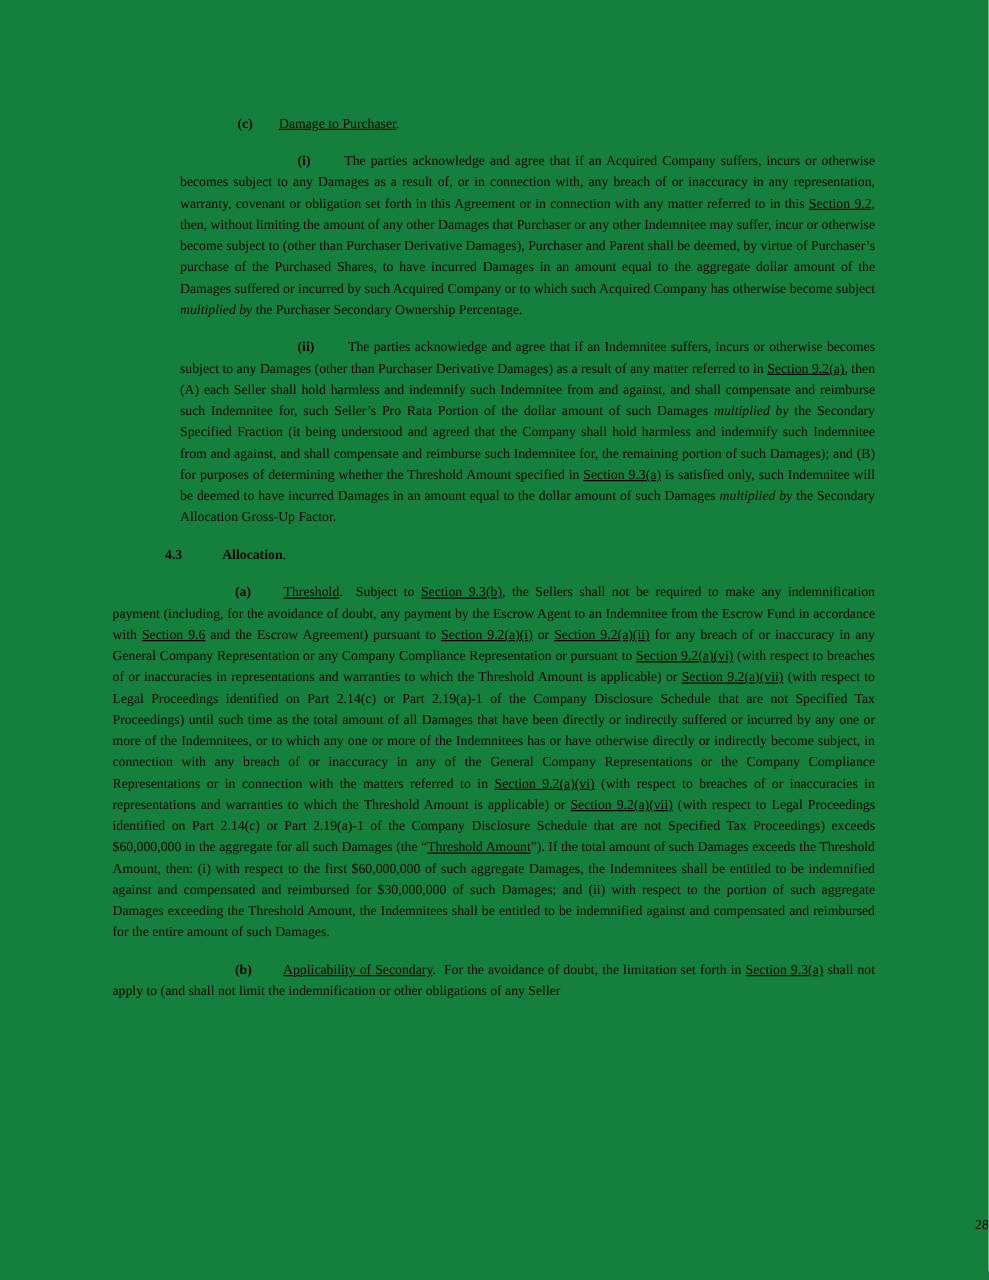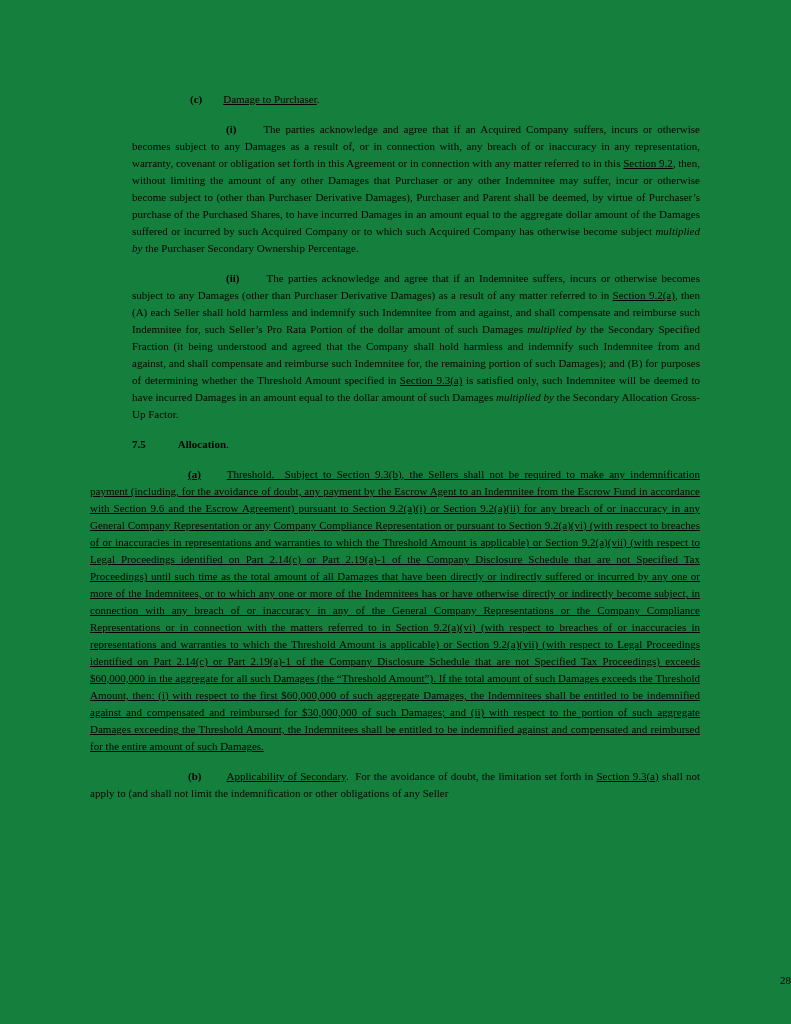--- a/index.html
+++ b/index.html
@@ -24,25 +24,25 @@
     top: 91px;
     width: 610px;
   }
   .para {
     margin: 0 0 13px 0;
     text-align: justify;
   }
   
   .pc  { text-indent: 100px; }
   
-  .pi  { margin-left: 42px; text-indent: 94px; }
+  .pi  { margin-left: 54px; text-indent: 94px; }
   
   .p93 { text-indent: 42px; }
   
-  .pa  { text-indent: 98px; text-decoration: underline; }
+  .pa  { text-indent: 98px; }
   .pb  { text-indent: 98px; margin-bottom: 0; }
 
   .r-b { font-weight: 700; }
   .r-u { text-decoration: underline; }
   .r-i { font-style: italic; }
   .r-tab { display: inline-block; }
   .pc  .r-tab { width: 21px; }
   .pi  .r-tab { width: 27px; }
   .p93 .r-tab { width: 32px; }
   .pa  .r-tab { width: 26px; }
@@ -57,20 +57,20 @@
   }
 </style>
 </head>
 <body>
 
 <div class="page">
   <main class="doc">
     <p class="para pc"><span class="r-b">(c)</span><span class="r-tab"></span><span class="r-u">Damage to Purchaser</span><span class="">.</span></p>
     <p class="para pi"><span class="r-b">(i)</span><span class="r-tab"></span><span class="">The parties acknowledge and agree that if an Acquired Company suffers, incurs or otherwise becomes subject to any Damages as a result of, or in connection with, any breach of or inaccuracy in any representation, warranty, covenant or obligation set forth in this Agreement or in connection with any matter referred to in this </span><span class="r-u">Section 9.2</span><span class="">, then, without limiting the amount of any other Damages that Purchaser or any other Indemnitee may suffer, incur or otherwise become subject to (other than Purchaser Derivative Damages), Purchaser and Parent shall be deemed, by virtue of Purchaser’s purchase of the Purchased Shares, to have incurred Damages in an amount equal to the aggregate dollar amount of the Damages suffered or incurred by such Acquired Company or to which such Acquired Company has otherwise become subject </span><span class="r-i">multiplied by</span><span class=""> the Purchaser Secondary Ownership Percentage.</span></p>
     <p class="para pi"><span class="r-b">(ii)</span><span class="r-tab"></span><span class="">The parties acknowledge and agree that if an Indemnitee suffers, incurs or otherwise becomes subject to any Damages (other than Purchaser Derivative Damages) as a result of any matter referred to in </span><span class="r-u">Section 9.2(a)</span><span class="">, then (A) each Seller shall hold harmless and indemnify such Indemnitee from and against, and shall compensate and reimburse such Indemnitee for, such Seller’s Pro Rata Portion of the dollar amount of such Damages </span><span class="r-i">multiplied by</span><span class=""> the Secondary Specified Fraction (it being understood and agreed that the Company shall hold harmless and indemnify such Indemnitee from and against, and shall compensate and reimburse such Indemnitee for, the remaining portion of such Damages); and (B) for purposes of determining whether the Threshold Amount specified in </span><span class="r-u">Section 9.3(a)</span><span class=""> is satisfied only, such Indemnitee will be deemed to have incurred Damages in an amount equal to the dollar amount of such Damages </span><span class="r-i">multiplied by</span><span class=""> the Secondary Allocation Gross-Up Factor.</span></p>
-    <p class="para p93"><span class="r-b">7.5</span><span class="r-tab"></span><span class="r-b">Allocation</span><span class="">.</span></p>
+    <p class="para p93"><span class="r-b">4.3</span><span class="r-tab"></span><span class="r-b">Allocation</span><span class="">.</span></p>
     <p class="para pa"><span class="r-b">(a)</span><span class="r-tab"></span><span class="r-u">Threshold</span><span class="">.&nbsp; Subject to </span><span class="r-u">Section 9.3(b)</span><span class="">, the Sellers shall not be required to make any indemnification payment (including, for the avoidance of doubt, any payment by the Escrow Agent to an Indemnitee from the Escrow Fund in accordance with </span><span class="r-u">Section 9.6</span><span class=""> and the Escrow Agreement) pursuant to </span><span class="r-u">Section 9.2(a)(i)</span><span class=""> or </span><span class="r-u">Section 9.2(a)(ii)</span><span class=""> for any breach of or inaccuracy in any General Company Representation or any Company Compliance Representation or pursuant to </span><span class="r-u">Section 9.2(a)(vi)</span><span class=""> (with respect to breaches of or inaccuracies in representations and warranties to which the Threshold Amount is applicable) or </span><span class="r-u">Section 9.2(a)(vii)</span><span class=""> (with respect to Legal Proceedings identified on Part 2.14(c) or Part 2.19(a)-1 of the Company Disclosure Schedule that are not Specified Tax Proceedings) until such time as the total amount of all Damages that have been directly or indirectly suffered or incurred by any one or more of the Indemnitees, or to which any one or more of the Indemnitees has or have otherwise directly or indirectly become subject, in connection with any breach of or inaccuracy in any of the General Company Representations or the Company Compliance Representations or in connection with the matters referred to in </span><span class="r-u">Section 9.2(a)(vi)</span><span class=""> (with respect to breaches of or inaccuracies in representations and warranties to which the Threshold Amount is applicable) or </span><span class="r-u">Section 9.2(a)(vii)</span><span class=""> (with respect to Legal Proceedings identified on Part 2.14(c) or Part 2.19(a)-1 of the Company Disclosure Schedule that are not Specified Tax Proceedings) exceeds $60,000,000 in the aggregate for all such Damages (the “</span><span class="r-u">Threshold Amount</span><span class="">”). If the total amount of such Damages exceeds the Threshold Amount, then: (i) with respect to the first $60,000,000 of such aggregate Damages, the Indemnitees shall be entitled to be indemnified against and compensated and reimbursed for $30,000,000 of such Damages; and (ii) with respect to the portion of such aggregate Damages exceeding the Threshold Amount, the Indemnitees shall be entitled to be indemnified against and compensated and reimbursed for the entire amount of such Damages.</span></p>
     <p class="para pb"><span class="r-b">(b)</span><span class="r-tab"></span><span class="r-u">Applicability of Secondary</span><span class="">.&nbsp; For the avoidance of doubt, the limitation set forth in </span><span class="r-u">Section 9.3(a)</span><span class=""> shall not apply to (and shall not limit the indemnification or other obligations of any Seller</span></p>
   </main>
   <footer class="footer">
     <span>28</span>
   </footer>
 </div>
 
 </body></html>

